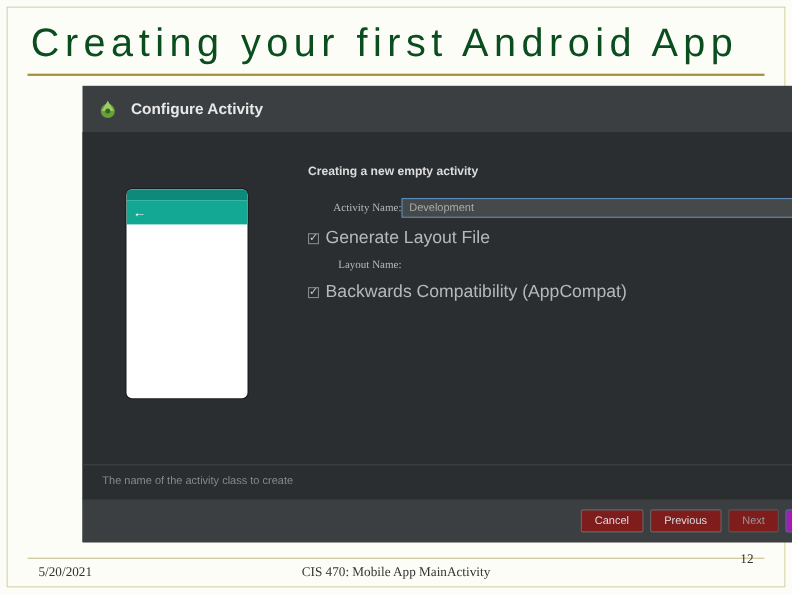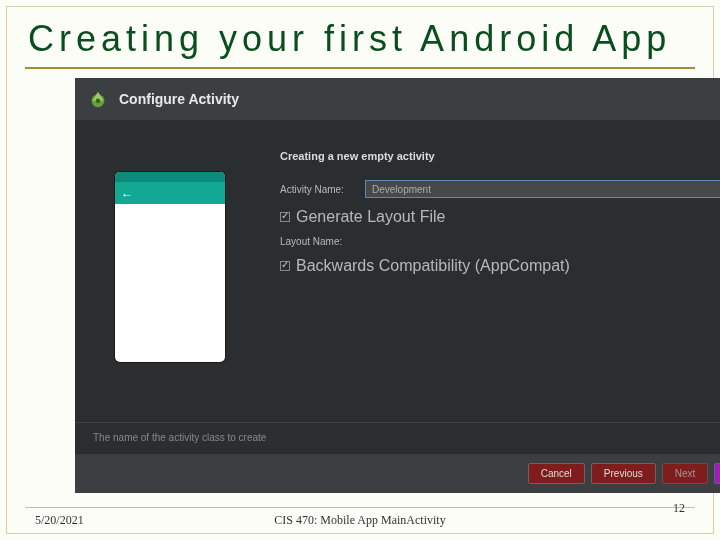--- a/index.html
+++ b/index.html
@@ -115,21 +115,22 @@
   }
   .form-row {
     display: flex;
     align-items: center;
     margin-bottom: 10px;
     font-size: 10px;
   }
   .form-label {
     width: 85px;
     color: #b8b8b8;
-    text-align: left;
+    text-align: right;
+    font-family: Liberation Serif, serif;
   }
   .form-input {
     flex: 1;
     background: #45494a;
     border: 1px solid #5a8bb8;
     padding: 3px 6px;
     color: #aaa;
     font-size: 10px;
     height: 18px;
     line-height: 12px;

